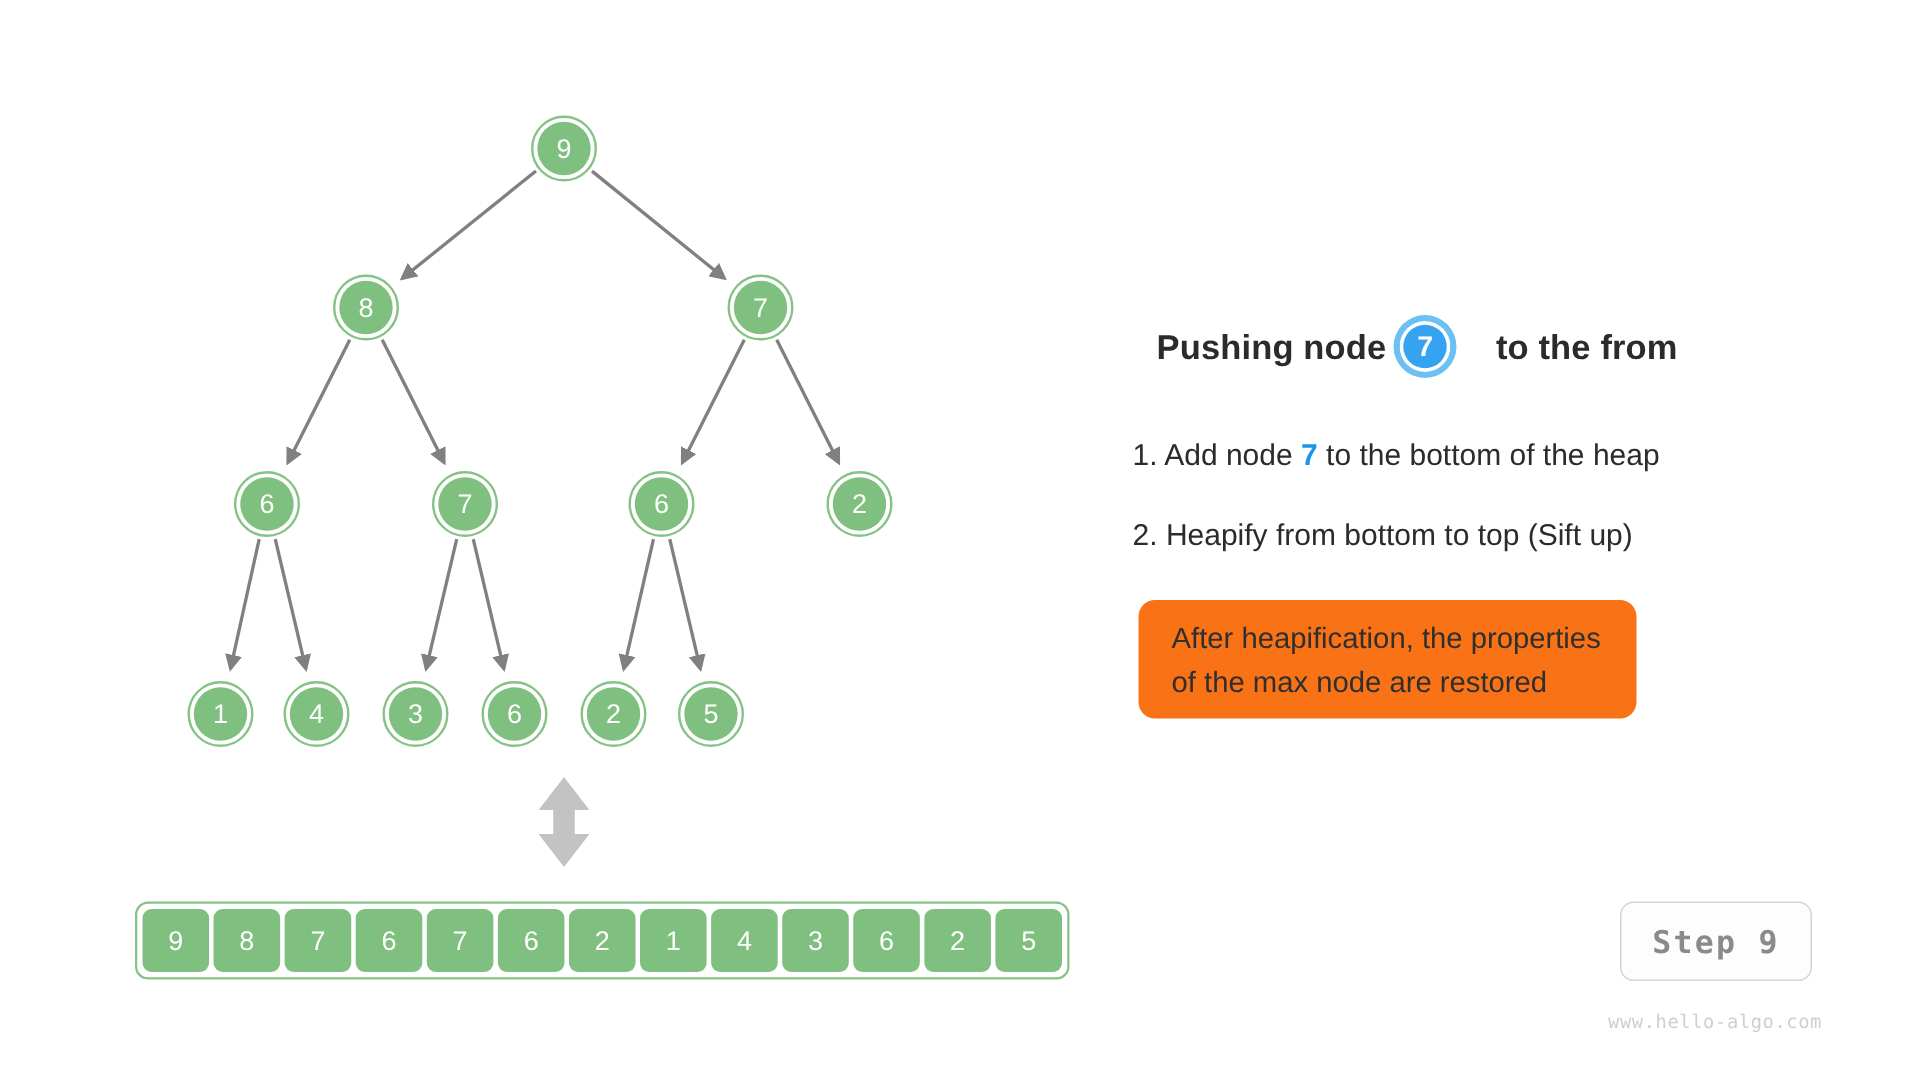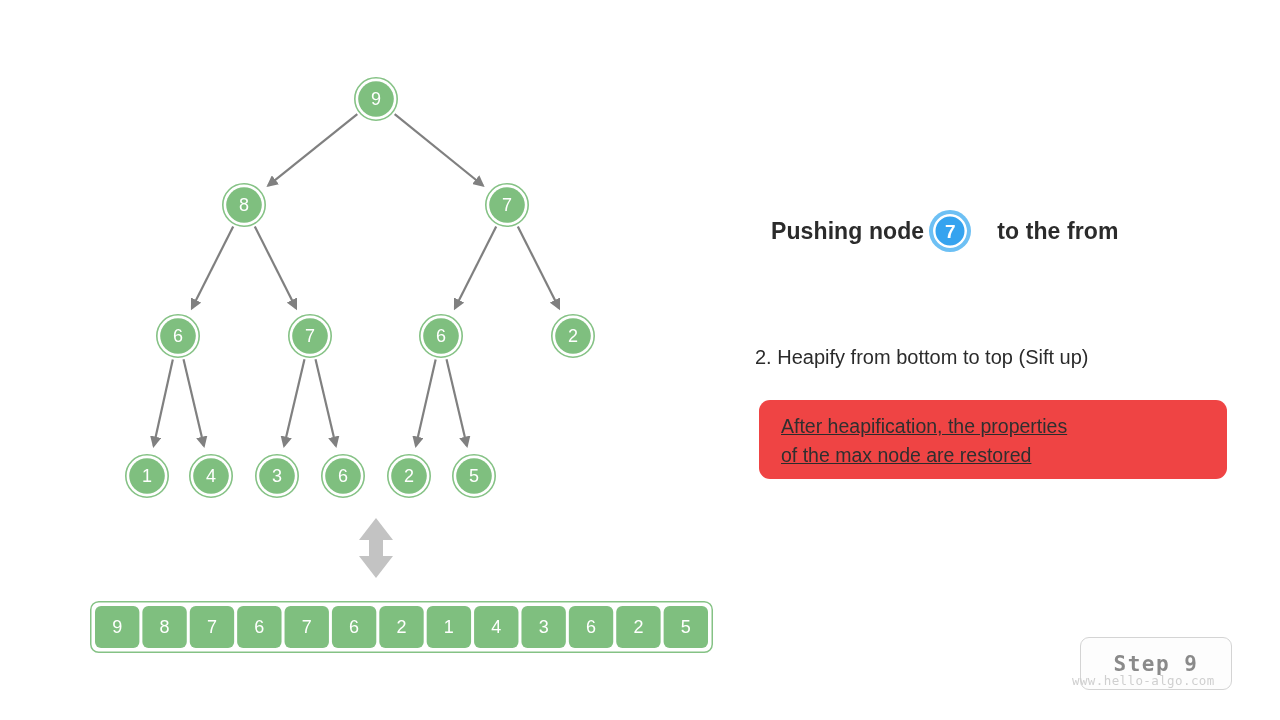--- a/index.html
+++ b/index.html
@@ -83,54 +83,52 @@
   #step-2 { top: 347px; }
   .accent-num {
     color: #1e95e8;
     font-weight: bold;
   }
 
   #note-box {
     position: absolute;
     left: 7px;
     top: 400px;
-    width: 468px;
+    width: 332px;
     height: 79px;
-    background: #ef4444;
+    background: #f97316;
     border-radius: 11px;
     box-sizing: border-box;
     padding: 12px 22px;
-    text-decoration: underline;
   }
   #note-box .note-line {
     font-size: 19.5px;
     line-height: 29px;
     color: #2f2f2f;
     white-space: nowrap;
   }
 
   #step-badge {
     position: absolute;
     left: 328px;
     top: 601px;
-    width: 152px;
+    width: 128px;
     height: 53px;
     border: 1.4px solid #d4d4d4;
     border-radius: 9px;
     background: #fdfdfd;
     box-sizing: border-box;
     display: flex;
     align-items: center;
     justify-content: center;
     font-family: "DejaVu Sans Mono", monospace;
     font-size: 21px;
     font-weight: bold;
     color: #8a8a8a;
     letter-spacing: 1.5px;
-    margin-top: 36px;
   }
 
   #watermark {
     position: absolute;
     left: 320px;
     top: 673px;
     width: 160px;
     text-align: left;
     font-family: "DejaVu Sans Mono", monospace;
     font-size: 12.5px;
@@ -296,20 +294,26 @@
 <div id="info-panel">
 
   <div id="heading">
     <span class="hd-text">Pushing node</span>
     <span class="hd-gap-l"></span>
     <span class="badge-node">7</span>
     <span class="hd-gap-r"></span>
     <span class="hd-text">to the from</span>
   </div>
 
+  <div class="step-line" id="step-1">
+    <span>1.</span>
+    <span>Add node</span>
+    <span class="accent-num">7</span>
+    <span>to the bottom of the heap</span>
+  </div>
 
   <div class="step-line" id="step-2">
     <span>2.</span>
     <span>Heapify from bottom to top (Sift up)</span>
   </div>
 
   <div id="note-box">
     <div class="note-line">After heapification, the properties</div>
     <div class="note-line">of the max node are restored</div>
   </div>

